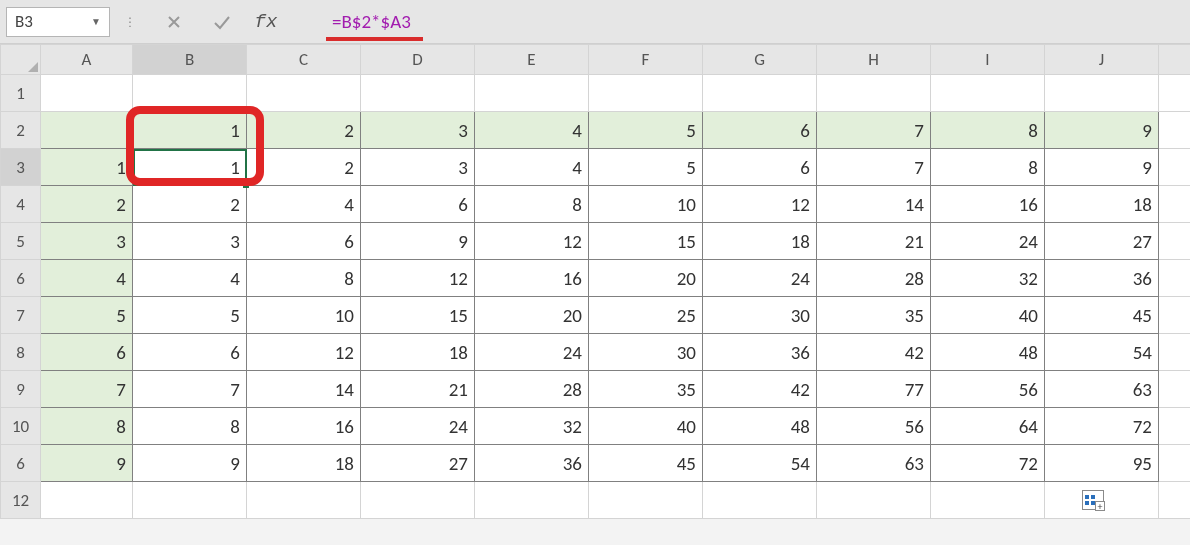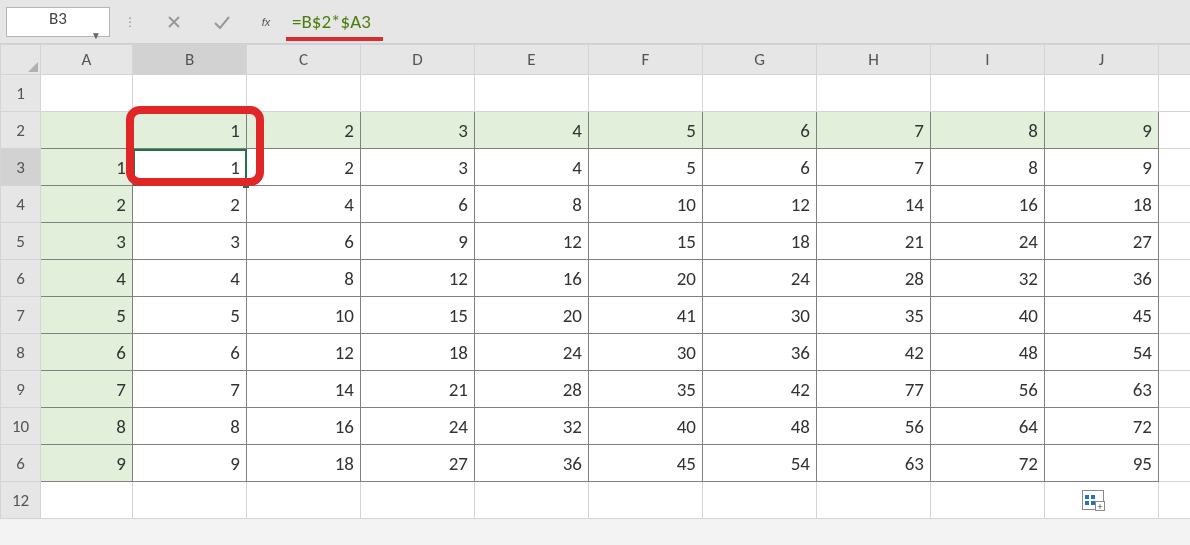--- a/index.html
+++ b/index.html
@@ -27,21 +27,20 @@
   .name-box {
     width: 104px;
     height: 30px;
     background: #ffffff;
     border: 1px solid #b5b5b5;
     display: flex;
     align-items: center;
     padding: 0 8px;
     color: #444;
     font-size: 17px;
-    flex-direction: column;
   }
   .name-box .dropdown {
     margin-left: auto;
     font-size: 10px;
     color: #666;
   }
   .fb-gap {
     width: 40px;
     display: flex;
     align-items: center;
@@ -53,36 +52,37 @@
     width: 48px;
     height: 30px;
     display: flex;
     align-items: center;
     justify-content: center;
     color: #888;
   }
   .fb-btn svg { display:block; }
   .fx {
     font-style: italic;
-    font-family: Liberation Sans, sans-serif;
-    font-size: 11px;
+    font-family: Liberation Mono, monospace;
+    font-size: 19px;
     color: #555;
     width: 40px;
     text-align: center;
   }
   .formula-input {
     flex: 0 0 auto;
     position: relative;
     height: 30px;
     display: flex;
     align-items: center;
     padding: 0 6px;
-    color: #4d7c0f;
+    color: #a21caf;
     font-size: 19px;
     font-family: "Calibri", Arial, sans-serif;
+    margin-left: 40px;
   }
   .formula-underline {
     position: absolute;
     left: 0;
     right: -6px;
     bottom: -4px;
     height: 4px;
     background: #d92c2c;
   }
 
@@ -345,21 +345,21 @@
           <td class="tbl">36</td>
           <td></td>
         </tr>
         <tr>
           <th>7</th>
           <td class="green tbl">5</td>
           <td class="tbl">5</td>
           <td class="tbl">10</td>
           <td class="tbl">15</td>
           <td class="tbl">20</td>
-          <td class="tbl">41</td>
+          <td class="tbl">25</td>
           <td class="tbl">30</td>
           <td class="tbl">35</td>
           <td class="tbl">40</td>
           <td class="tbl">45</td>
           <td></td>
         </tr>
         <tr>
           <th>8</th>
           <td class="green tbl">6</td>
           <td class="tbl">6</td>

